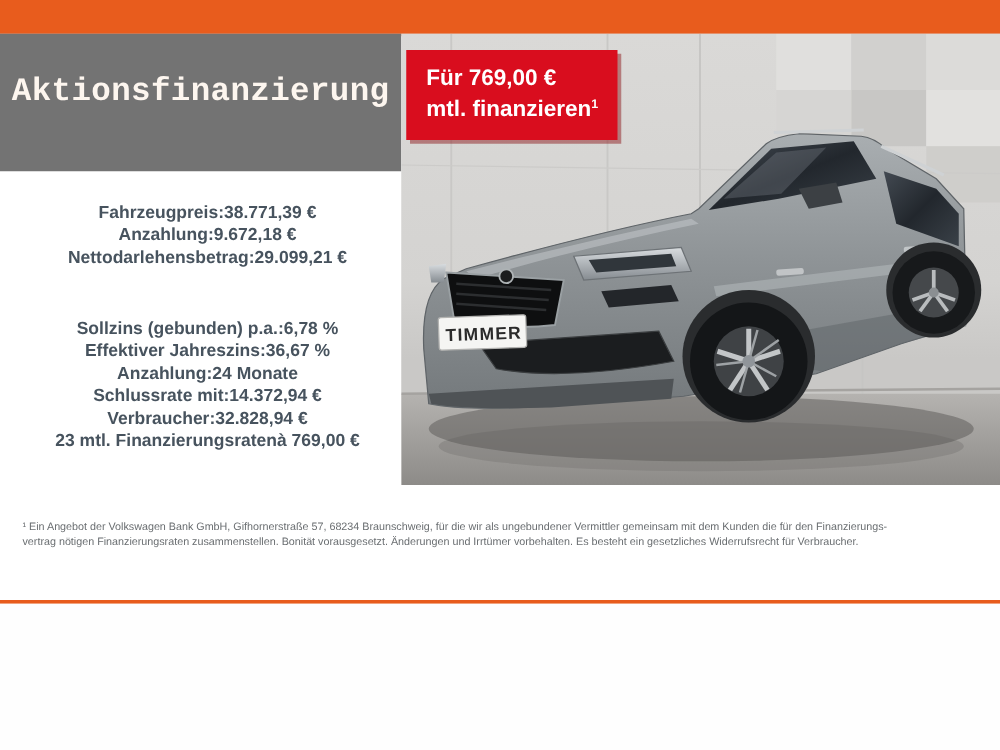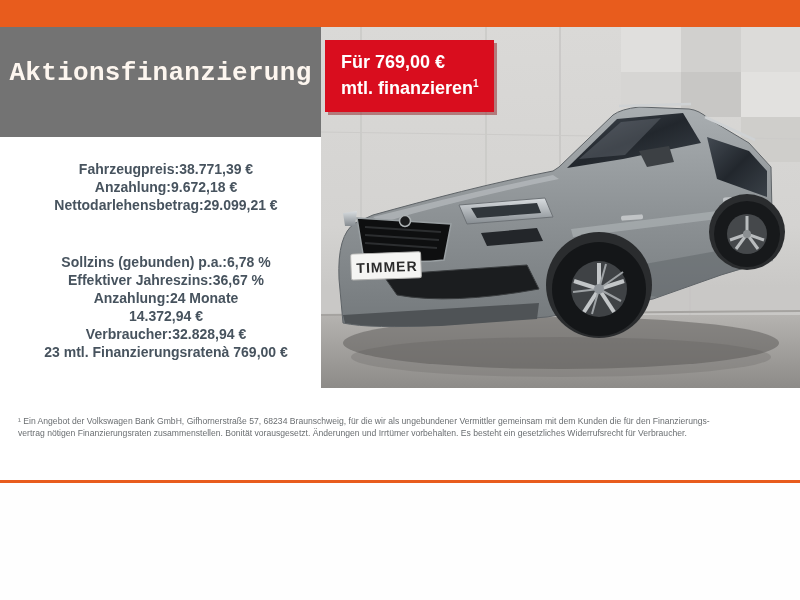--- a/index.html
+++ b/index.html
@@ -212,20 +212,21 @@
     </div>
     <div class="fin-row">
       <span>Effektiver Jahreszins:</span>
       <span>36,67 %</span>
     </div>
     <div class="fin-row">
       <span>Anzahlung:</span>
       <span>24 Monate</span>
     </div>
     <div class="fin-row">
+      <span>Schlussrate mit:</span>
       <span>14.372,94 €</span>
     </div>
     <div class="fin-row">
       <span>Verbraucher:</span>
       <span>32.828,94 €</span>
     </div>
     <div class="fin-row">
       <span>23 mtl. Finanzierungsraten</span>
       <span>à 769,00 €</span>
     </div>

